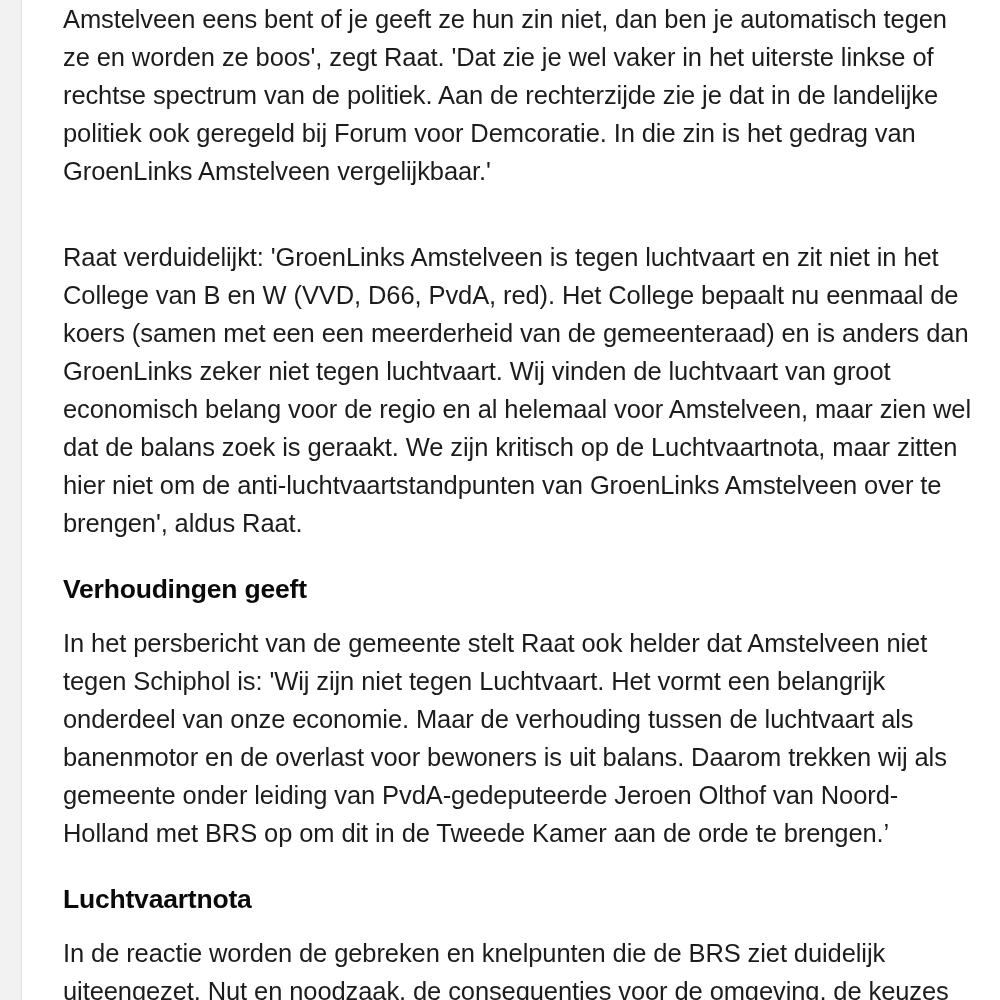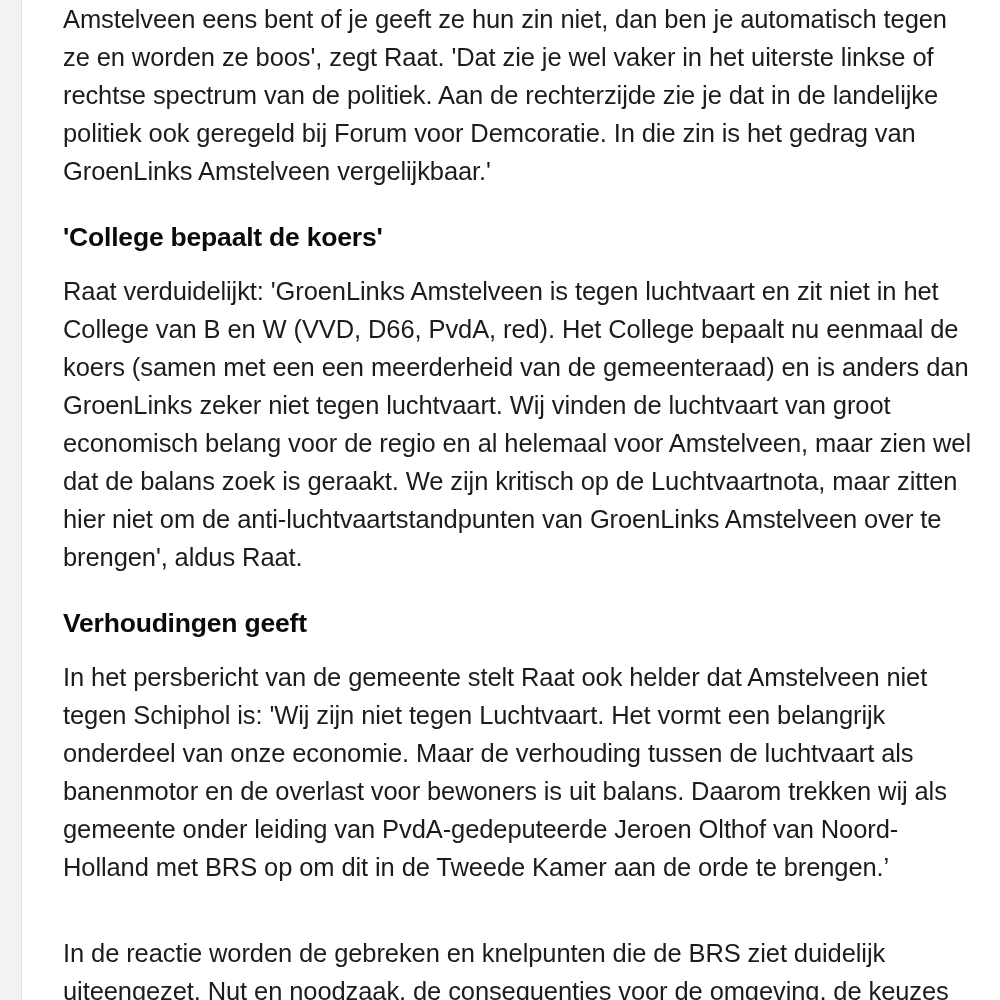--- a/index.html
+++ b/index.html
@@ -75,35 +75,35 @@
 <div class="page">
 
   <div class="gutter"></div>
 
   <div class="content">
 
     <p class="body-text block clipped-top">Amstelveen eens bent of je geeft ze hun zin niet, dan ben je automatisch tegen ze en worden ze boos', zegt Raat. 'Dat zie je wel vaker in het uiterste linkse of rechtse spectrum van de politiek. Aan de rechterzijde zie je dat in de landelijke politiek ook geregeld bij Forum voor Demcoratie. In die zin is het gedrag van GroenLinks Amstelveen vergelijkbaar.'</p>
 
     <div class="spacer-after-par"></div>
 
-    <h2 class="section-heading">'College bepaalt de koers'</h2>
 
     <div class="spacer-after-head"></div>
 
     <p class="body-text block">Raat verduidelijkt: 'GroenLinks Amstelveen is tegen luchtvaart en zit niet in het College van B en W (VVD, D66, PvdA, red). Het College bepaalt nu eenmaal de koers (samen met een een meerderheid van de gemeenteraad) en is anders dan GroenLinks zeker niet tegen luchtvaart. Wij vinden de luchtvaart van groot economisch belang voor de regio en al helemaal voor Amstelveen, maar zien wel dat de balans zoek is geraakt. We zijn kritisch op de Luchtvaartnota, maar zitten hier niet om de anti-luchtvaartstandpunten van GroenLinks Amstelveen over te brengen', aldus Raat.</p>
 
     <div class="spacer-after-par"></div>
 
     <h2 class="section-heading">Verhoudingen geeft</h2>
 
     <div class="spacer-after-head"></div>
 
     <p class="body-text block">In het persbericht van de gemeente stelt Raat ook helder dat Amstelveen niet tegen Schiphol is: 'Wij zijn niet tegen Luchtvaart. Het vormt een belangrijk onderdeel van onze economie. Maar de verhouding tussen de luchtvaart als banenmotor en de overlast voor bewoners is uit balans. Daarom trekken wij als gemeente onder leiding van PvdA-gedeputeerde Jeroen Olthof van Noord-Holland met BRS op om dit in de Tweede Kamer aan de orde te brengen.’</p>
 
     <div class="spacer-after-par"></div>
 
+    <h2 class="section-heading">Luchtvaartnota</h2>
 
     <div class="spacer-after-head"></div>
 
     <p class="body-text block clipped-bottom">In de reactie worden de gebreken en knelpunten die de BRS ziet duidelijk uiteengezet. Nut en noodzaak, de consequenties voor de omgeving, de keuzes</p>
 
   </div>
 </div>
 
 </body></html>

